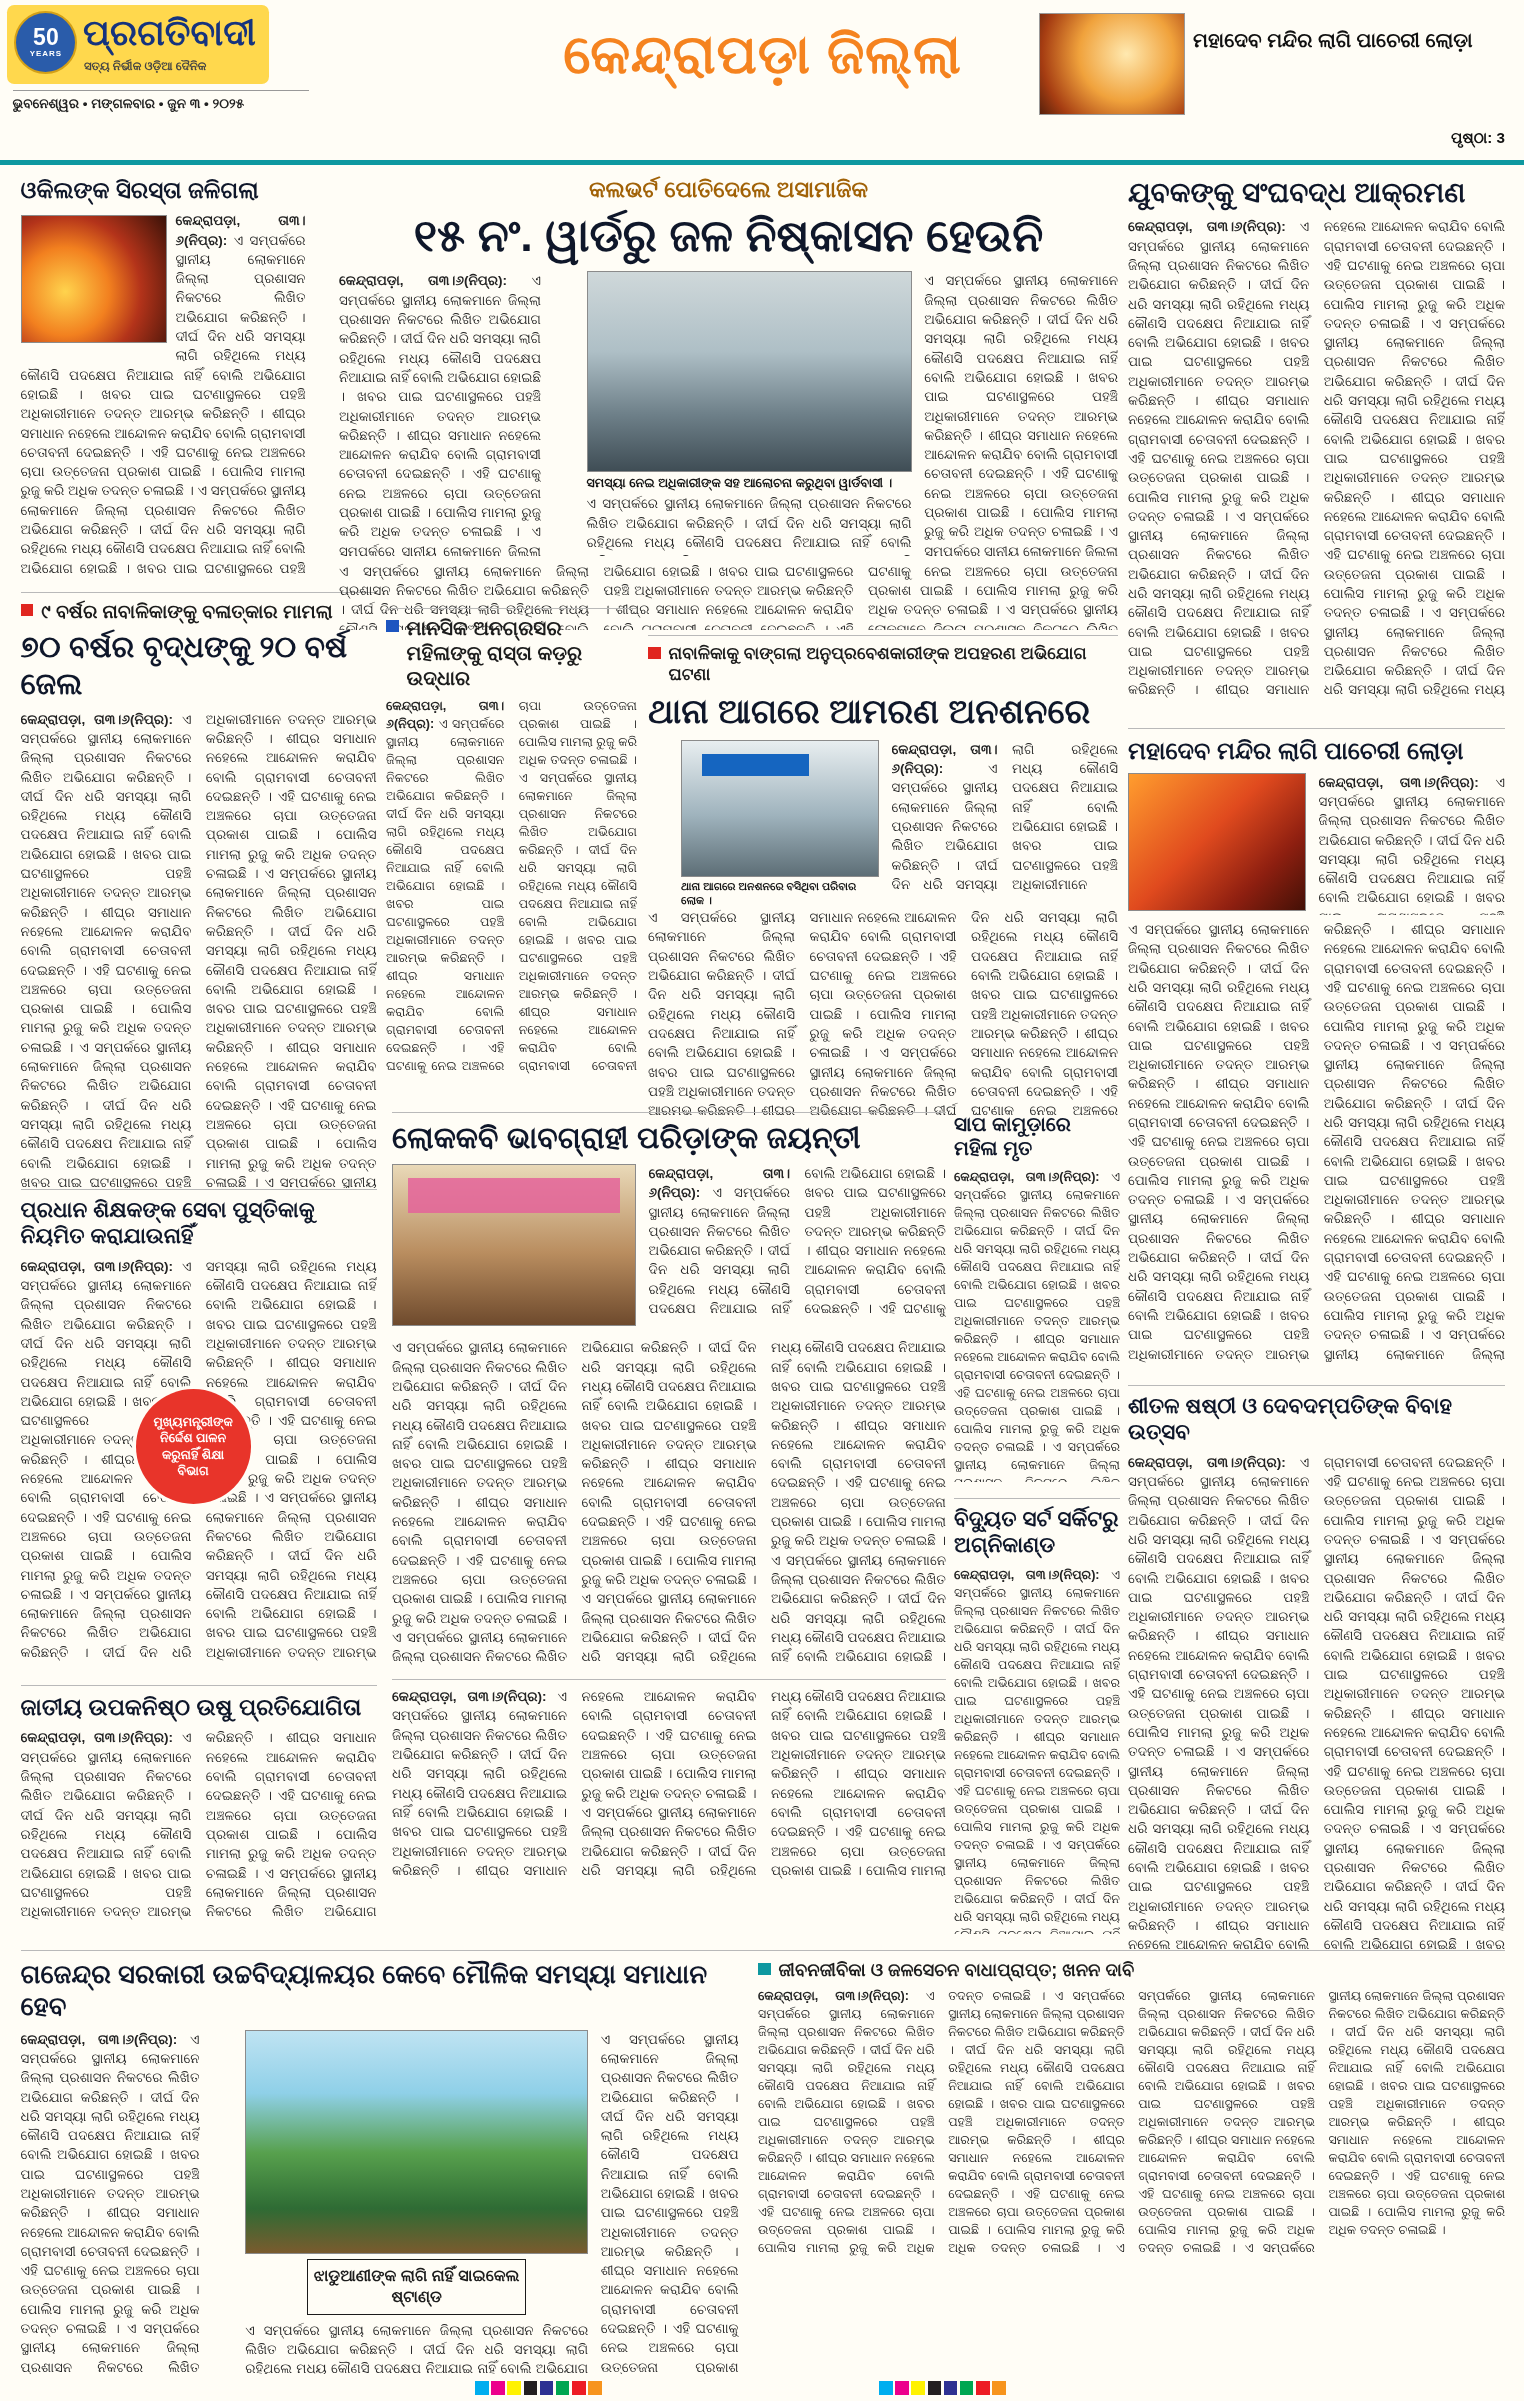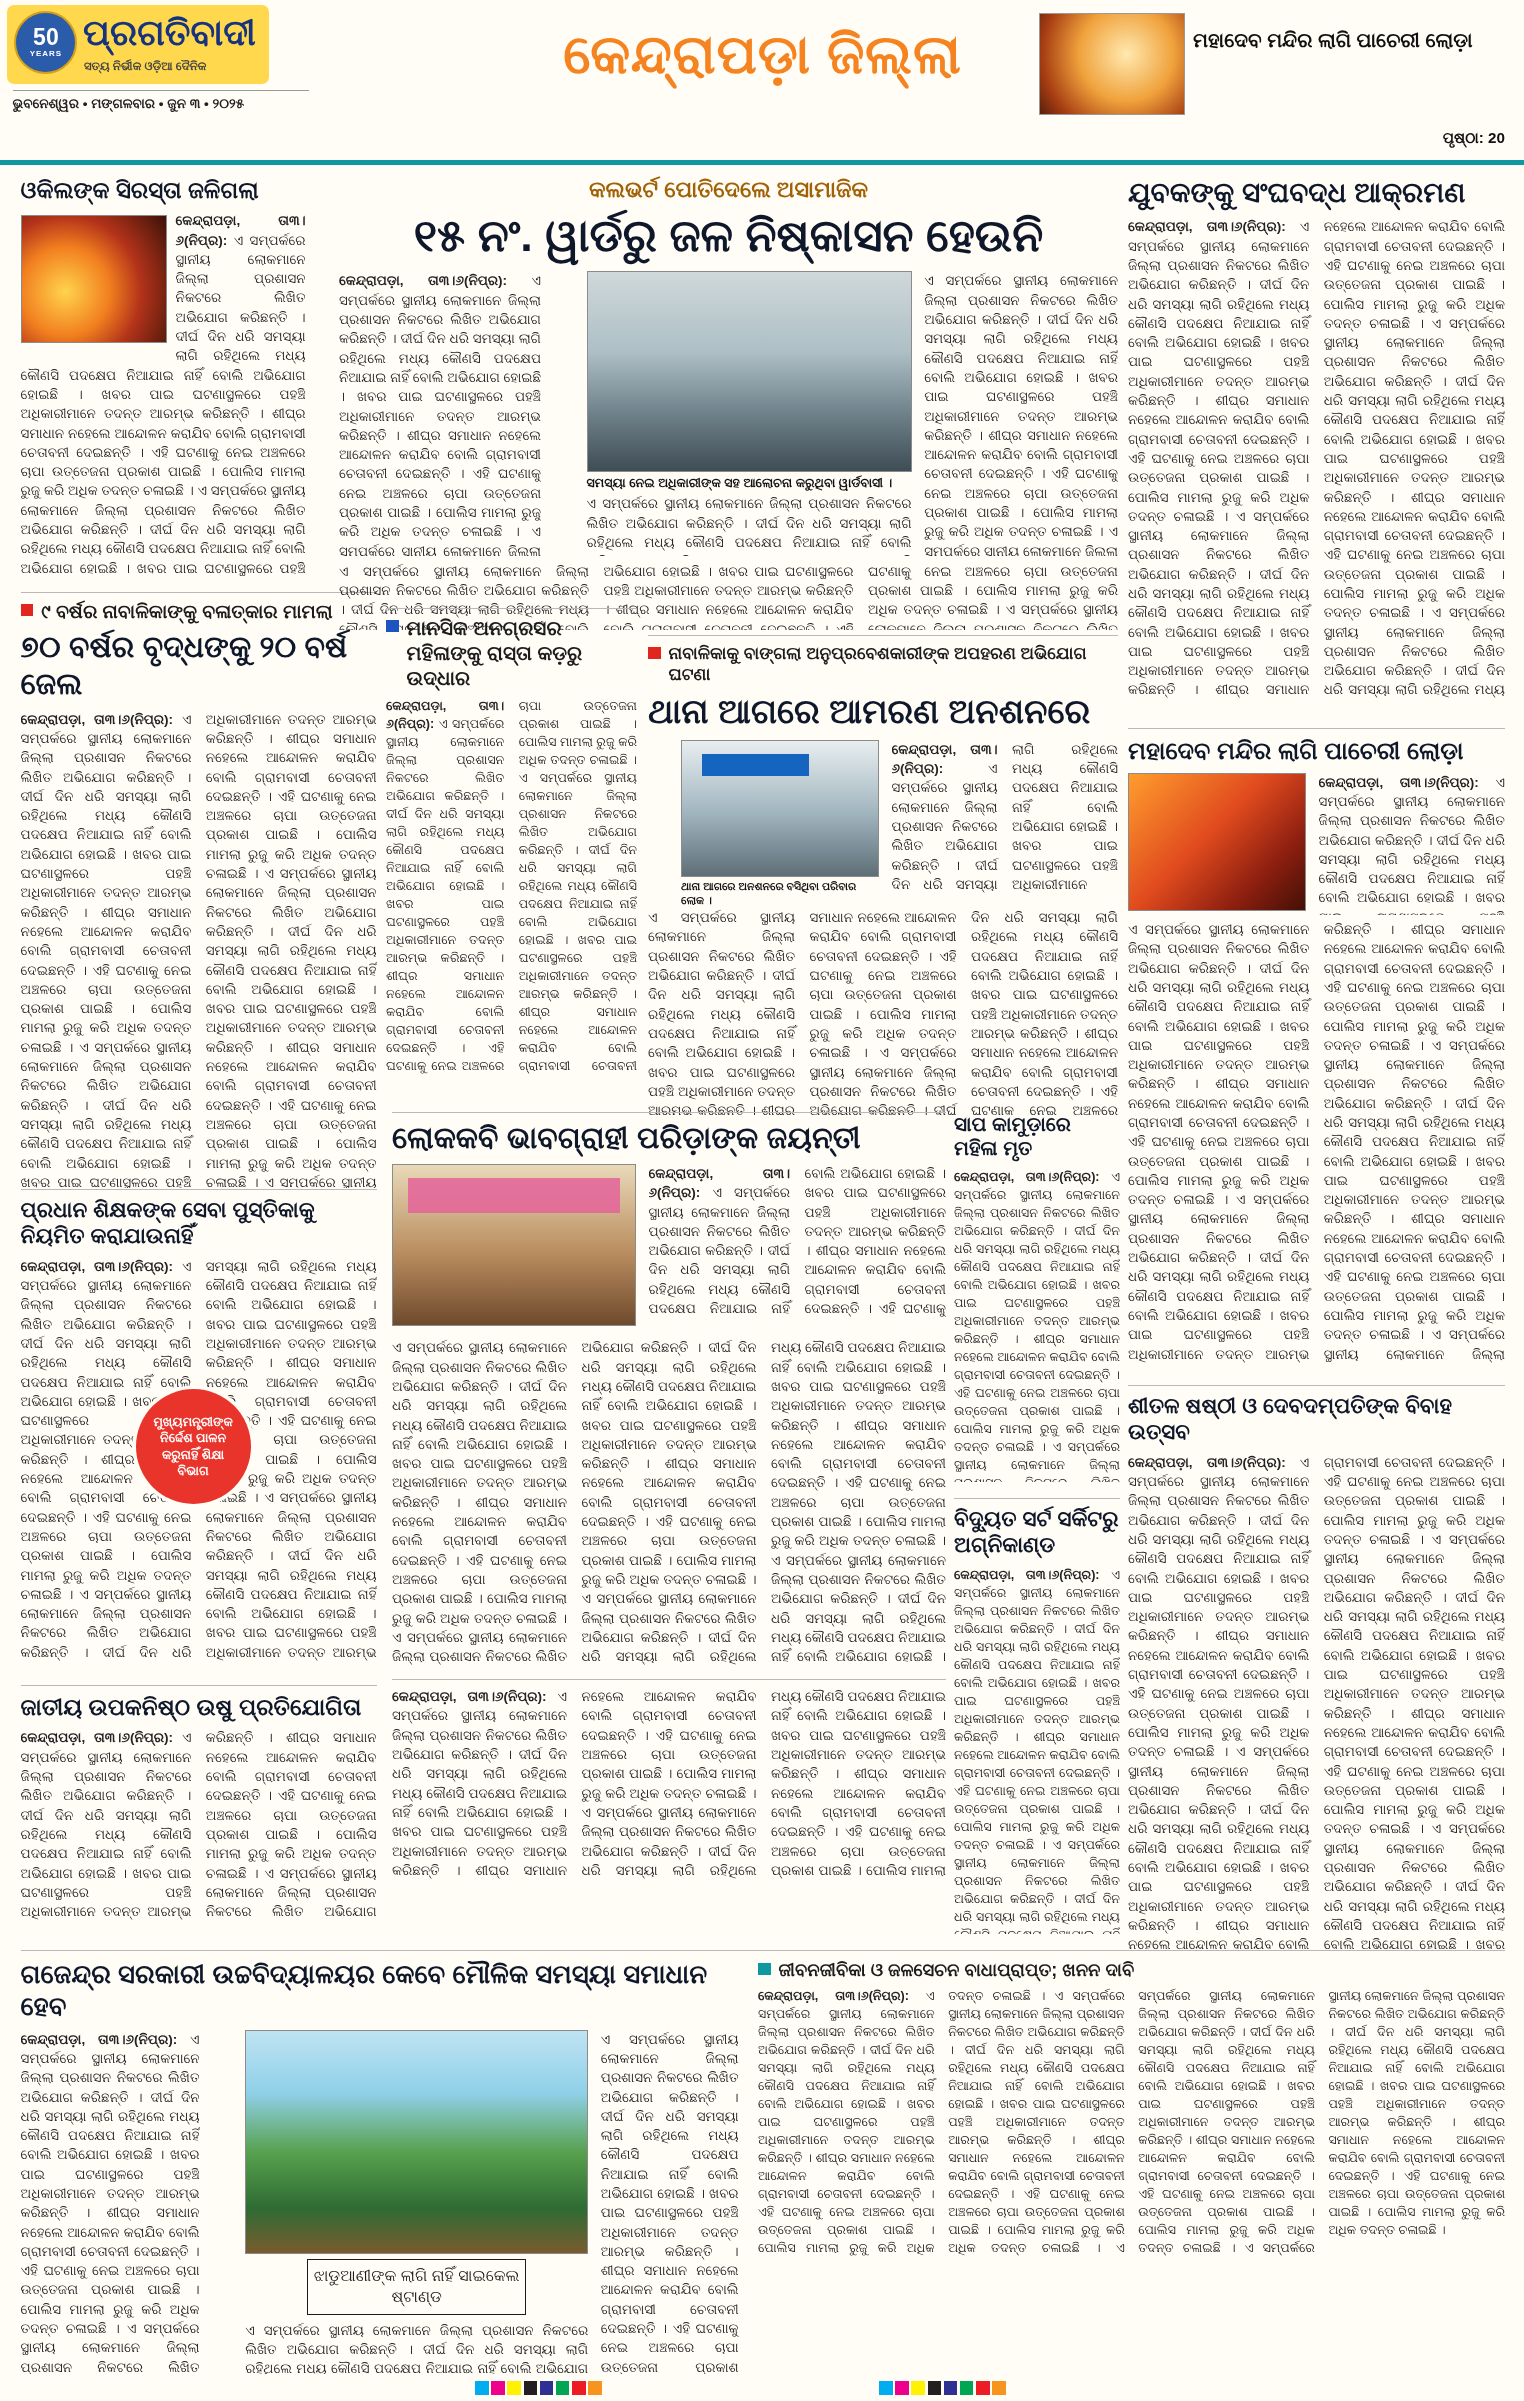--- a/index.html
+++ b/index.html
@@ -39,21 +39,21 @@
   .c3{column-count:3;column-gap:14.4px;}
   .c4{column-count:4;column-gap:13.5px;}
   .dl{font-weight:700;}
   .photo{position:relative;background:#ccc;border:0.9px solid #8b8b8b;flex:0 0 auto;}
   .cap{font-size:12.6px;font-weight:700;color:#111;line-height:1.3;padding:2.7px 0;}
   .row{display:flex;gap:12.6px;}
   .stack{display:flex;flex-direction:column;margin-left:33px;}
   .badge{position:absolute;width:115px;height:115px;border-radius:50%;background:#e8342a;color:#fff;
          display:flex;align-items:center;justify-content:center;text-align:center;font-weight:800;
          font-size:12.6px;line-height:1.3;padding:10.8px;box-sizing:border-box;box-shadow:0 0 0 3.6px #fffdf6;}
-  .subbox{border:1.8px solid #1b1b1b;font-weight:400;text-align:center;padding:6.3px 5.4px;font-size:16px;line-height:1.3;background:#fffdf6;}
+  .subbox{border:1.8px solid #1b1b1b;font-weight:700;text-align:center;padding:6.3px 5.4px;font-size:16px;line-height:1.3;background:#fffdf6;}
   .banner{position:absolute;left:6%;top:8%;width:88%;height:22%;background:#e4639a;opacity:.85;}
   .sign{position:absolute;left:10%;top:10%;width:55%;height:16%;background:#1565c0;}
   .rule-h{position:absolute;background:#b9b9b9;height:0.9px;}
   .regs{position:absolute;display:flex;gap:2.7px;}
   .regs span{width:13.5px;height:13.5px;display:block;}
   
   .ph-fire{background:radial-gradient(circle at 30% 60%,#ffd34d 0%,#f2801f 35%,#b3331a 60%,#3a1208 100%);}
   .ph-meeting{background:linear-gradient(180deg,#cfd8da 0%,#aebfc6 40%,#6d7f88 72%,#3f4d55 100%);}
   .ph-thana{background:linear-gradient(180deg,#e8eef0 0%,#9fb3bd 55%,#5d6e76 100%);}
   .ph-temple{background:linear-gradient(135deg,#ff9d2e 0%,#e04a1e 45%,#8e1f10 75%,#431006 100%);}
@@ -70,21 +70,21 @@
     <div class="logo-circle">
       <span class="n">50</span>
       <span class="y">YEARS</span>
     </div>
     <div class="paper-name">ପ୍ରଗତିବାଦୀ</div>
     <div class="tagline">ସତ୍ୟ ନିର୍ଭୀକ ଓଡ଼ିଆ ଦୈନିକ</div>
     <div class="edition">ଭୁବନେଶ୍ୱର • ମଙ୍ଗଳବାର • ଜୁନ ୩ • ୨୦୨୫</div>
     <div class="page-title">କେନ୍ଦ୍ରାପଡ଼ା ଜିଲ୍ଲା</div>
     <div class="mast-photo"></div>
     <div class="mast-cap">ମହାଦେବ ମନ୍ଦିର ଲାଗି ପାଚେରୀ ଲୋଡ଼ା</div>
-    <div class="page-num">ପୃଷ୍ଠା: 20</div>
+    <div class="page-num">ପୃଷ୍ଠା: 3</div>
     <div class="teal-bar"></div>
   </header>
 
   <section class="art" style="left:20.6px;top:176px;width:285px;height:411px">
     <h2 class="hl" style="font-size:23px">ଓକିଲଙ୍କ ସିରସ୍ତା ଜଳିଗଲା</h2>
     <div class="bd" style="height:368px">
       <span class="photo ph-fire" style="float:left;width:144px;height:126px;margin:3.6px 9px 3.6px 0"></span>
       <b class="dl">କେନ୍ଦ୍ରାପଡ଼ା, ତା୩।୬(ନିପ୍ର): </b><span>ଏ ସମ୍ପର୍କରେ ସ୍ଥାନୀୟ ଲୋକମାନେ ଜିଲ୍ଲା ପ୍ରଶାସନ ନିକଟରେ ଲିଖିତ ଅଭିଯୋଗ କରିଛନ୍ତି । ଦୀର୍ଘ ଦିନ ଧରି ସମସ୍ୟା ଲାଗି ରହିଥିଲେ ମଧ୍ୟ କୌଣସି ପଦକ୍ଷେପ ନିଆଯାଇ ନାହିଁ ବୋଲି ଅଭିଯୋଗ ହୋଇଛି । ଖବର ପାଇ ଘଟଣାସ୍ଥଳରେ ପହଞ୍ଚି ଅଧିକାରୀମାନେ ତଦନ୍ତ ଆରମ୍ଭ କରିଛନ୍ତି । ଶୀଘ୍ର ସମାଧାନ ନହେଲେ ଆନ୍ଦୋଳନ କରାଯିବ ବୋଲି ଗ୍ରାମବାସୀ ଚେତାବନୀ ଦେଇଛନ୍ତି । ଏହି ଘଟଣାକୁ ନେଇ ଅଞ୍ଚଳରେ ଚାପା ଉତ୍ତେଜନା ପ୍ରକାଶ ପାଇଛି । ପୋଲିସ ମାମଲା ରୁଜୁ କରି ଅଧିକ ତଦନ୍ତ ଚଳାଇଛି । ଏ ସମ୍ପର୍କରେ ସ୍ଥାନୀୟ ଲୋକମାନେ ଜିଲ୍ଲା ପ୍ରଶାସନ ନିକଟରେ ଲିଖିତ ଅଭିଯୋଗ କରିଛନ୍ତି । ଦୀର୍ଘ ଦିନ ଧରି ସମସ୍ୟା ଲାଗି ରହିଥିଲେ ମଧ୍ୟ କୌଣସି ପଦକ୍ଷେପ ନିଆଯାଇ ନାହିଁ ବୋଲି ଅଭିଯୋଗ ହୋଇଛି । ଖବର ପାଇ ଘଟଣାସ୍ଥଳରେ ପହଞ୍ଚି ଅଧିକାରୀମାନେ ତଦନ୍ତ ଆରମ୍ଭ କରିଛନ୍ତି । ଶୀଘ୍ର ସମାଧାନ ନହେଲେ ଆନ୍ଦୋଳନ କରାଯିବ ବୋଲି ଗ୍ରାମବାସୀ ଚେତାବନୀ ଦେଇଛନ୍ତି । ଏହି ଘଟଣାକୁ ନେଇ ଅଞ୍ଚଳରେ ଚାପା ଉତ୍ତେଜନା ପ୍ରକାଶ ପାଇଛି । ପୋଲିସ ମାମଲା ରୁଜୁ କରି ଅଧିକ ତଦନ୍ତ ଚଳାଇଛି । ଏ ସମ୍ପର୍କରେ ସ୍ଥାନୀୟ ଲୋକମାନେ ଜିଲ୍ଲା ପ୍ରଶାସନ ନିକଟରେ ଲିଖିତ ଅଭିଯୋଗ କରିଛନ୍ତି । ଦୀର୍ଘ ଦିନ ଧରି ସମସ୍ୟା ଲାଗି ରହିଥିଲେ ମଧ୍ୟ କୌଣସି ପଦକ୍ଷେପ ନିଆଯାଇ ନାହିଁ ବୋଲି ଅଭିଯୋଗ ହୋଇଛି । ଖବର ପାଇ ଘଟଣାସ୍ଥଳରେ ପହଞ୍ଚି ଅଧିକାରୀମାନେ ତଦନ୍ତ ଆରମ୍ଭ କରିଛନ୍ତି । ଶୀଘ୍ର ସମାଧାନ ନହେଲେ ଆନ୍ଦୋଳନ କରାଯିବ ବୋଲି ଗ୍ରାମବାସୀ ଚେତାବନୀ ଦେଇଛନ୍ତି । ଏହି ଘଟଣାକୁ ନେଇ ଅଞ୍ଚଳରେ ଚାପା ଉତ୍ତେଜନା ପ୍ରକାଶ ପାଇଛି । ପୋଲିସ ମାମଲା ରୁଜୁ କରି ଅଧିକ ତଦନ୍ତ ଚଳାଇଛି । </span>
     </div>
   </section>

